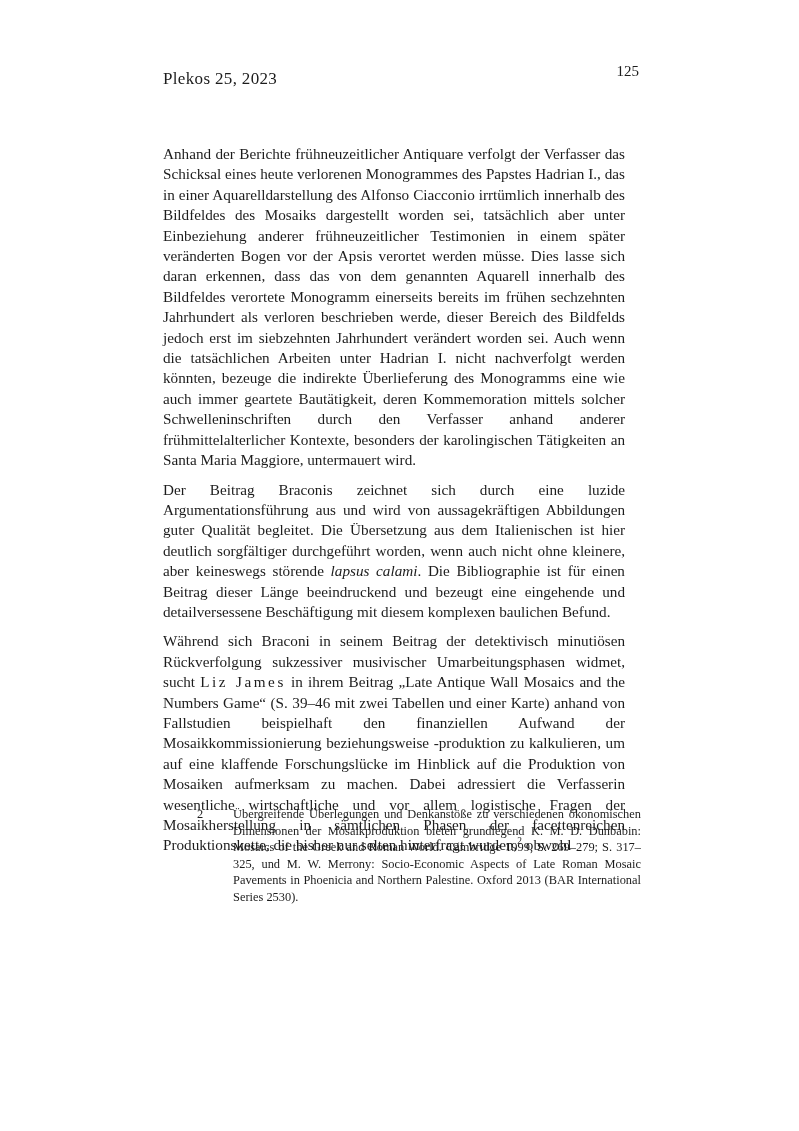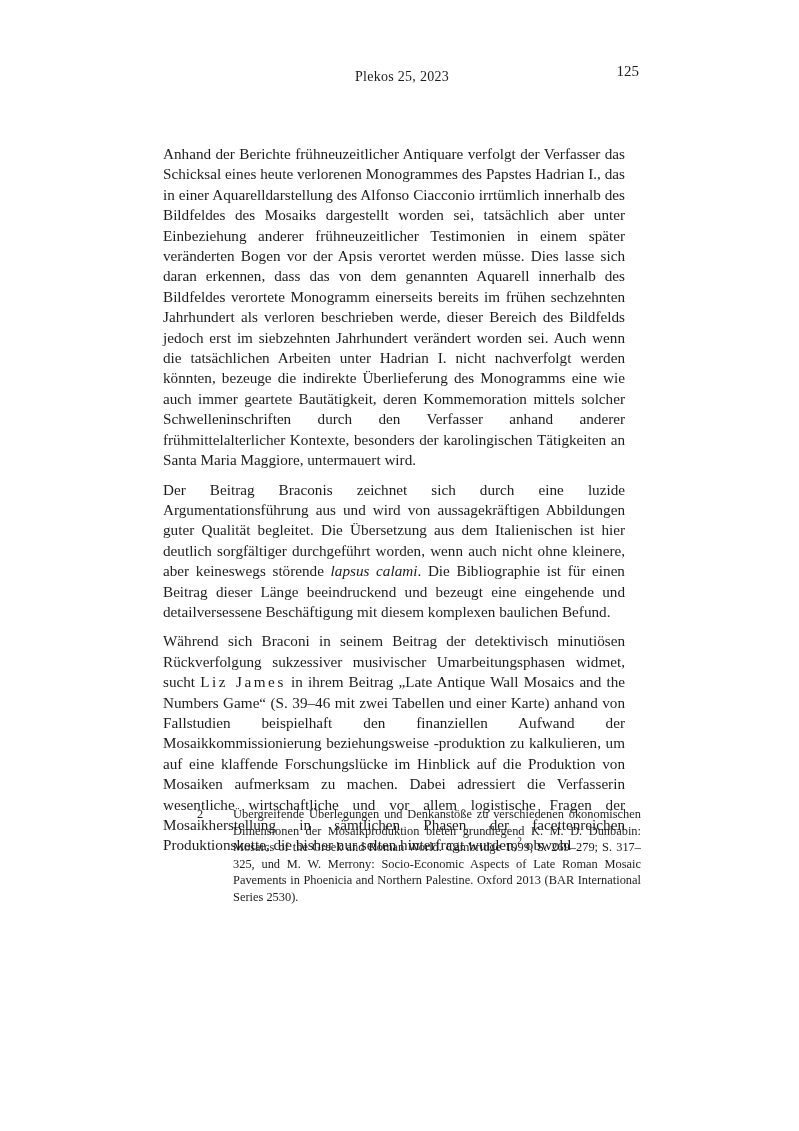--- a/index.html
+++ b/index.html
@@ -17,22 +17,22 @@
     font-family: "Liberation Serif", "DejaVu Serif", serif;
     overflow: hidden;
   }
   .page-header {
     position: absolute;
     top: 69px;
     left: 163px;
     width: 478px;
   }
   .journal-title {
-    text-align: center;
-    font-size: 14px;
+    text-align: left;
+    font-size: 17px;
     letter-spacing: 0.02em;
   }
   .page-number {
     position: absolute;
     right: 2px;
     top: -6px;
     font-size: 15px;
   }
   .article-body {
     position: absolute;

